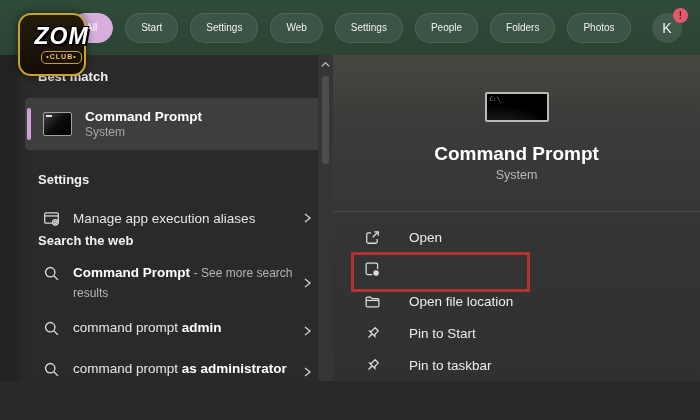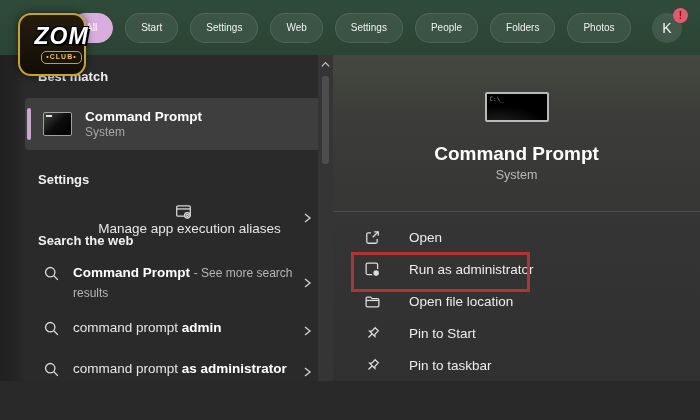--- a/index.html
+++ b/index.html
@@ -92,21 +92,21 @@
   .list-row {
     display:flex; align-items:center; margin-left:43px; margin-right:10px;
     position:relative; color:#e6e6e6;
   }
   .row-icon { width:17px; height:17px; flex-shrink:0; color:#d8d8d8; }
   .row-label { margin-left:13px; font-size:13.5px; line-height:17px; }
   .row-chevron {
     position:absolute; right:10px; top:50%; transform:translateY(-50%);
     width:12px; height:12px; color:#cccccc;
   }
-  .settings-row { margin-top:16px; height:30px;flex-direction:column; }
+  .settings-row { margin-top:16px; height:30px; }
   .heading-settings { margin-top:22px; }
   .heading-web { }
   .web-row { margin-top:15px; min-height:26px; align-items:flex-start; }
   .web-row .row-icon { margin-top:2px; }
   .web-label { margin-left:13px; font-size:13.5px; width:238px; line-height:20px; }
   .bold-part { font-weight:bold; color:#ffffff; }
   .suffix-part { font-size:12px; color:#b5b5b5; }
 
   .scroll-strip {
     position:absolute; right:0; top:0; bottom:0; width:15px; background:#353535;
@@ -301,21 +301,20 @@
         <span class="action-label">Open</span>
       </div>
 
       <div class="action-row highlighted">
         <span class="action-icon">
           <svg viewBox="0 0 16 16" fill="none" stroke="currentColor" stroke-width="1.2">
             <rect x="2" y="2" width="10.8" height="10.8" rx="1.4"></rect>
             <circle cx="11.4" cy="11.4" r="3.3" fill="currentColor" stroke="#343434" stroke-width="1.4"></circle>
           </svg>
         </span>
-        <span class="action-label">Run as administrator</span>
       </div>
 
       <div class="action-row">
         <span class="action-icon">
           <svg viewBox="0 0 16 16" fill="none" stroke="currentColor" stroke-width="1.2">
             <path d="M2 5c0-.7.5-1.2 1.2-1.2h3l1.5 1.5h5.1c.7 0 1.2.5 1.2 1.2v5.3c0 .7-.5 1.2-1.2 1.2H3.2C2.5 13 2 12.5 2 11.8z"></path>
             <line x1="2" y1="7" x2="14" y2="7"></line>
           </svg>
         </span>
         <span class="action-label">Open file location</span>

